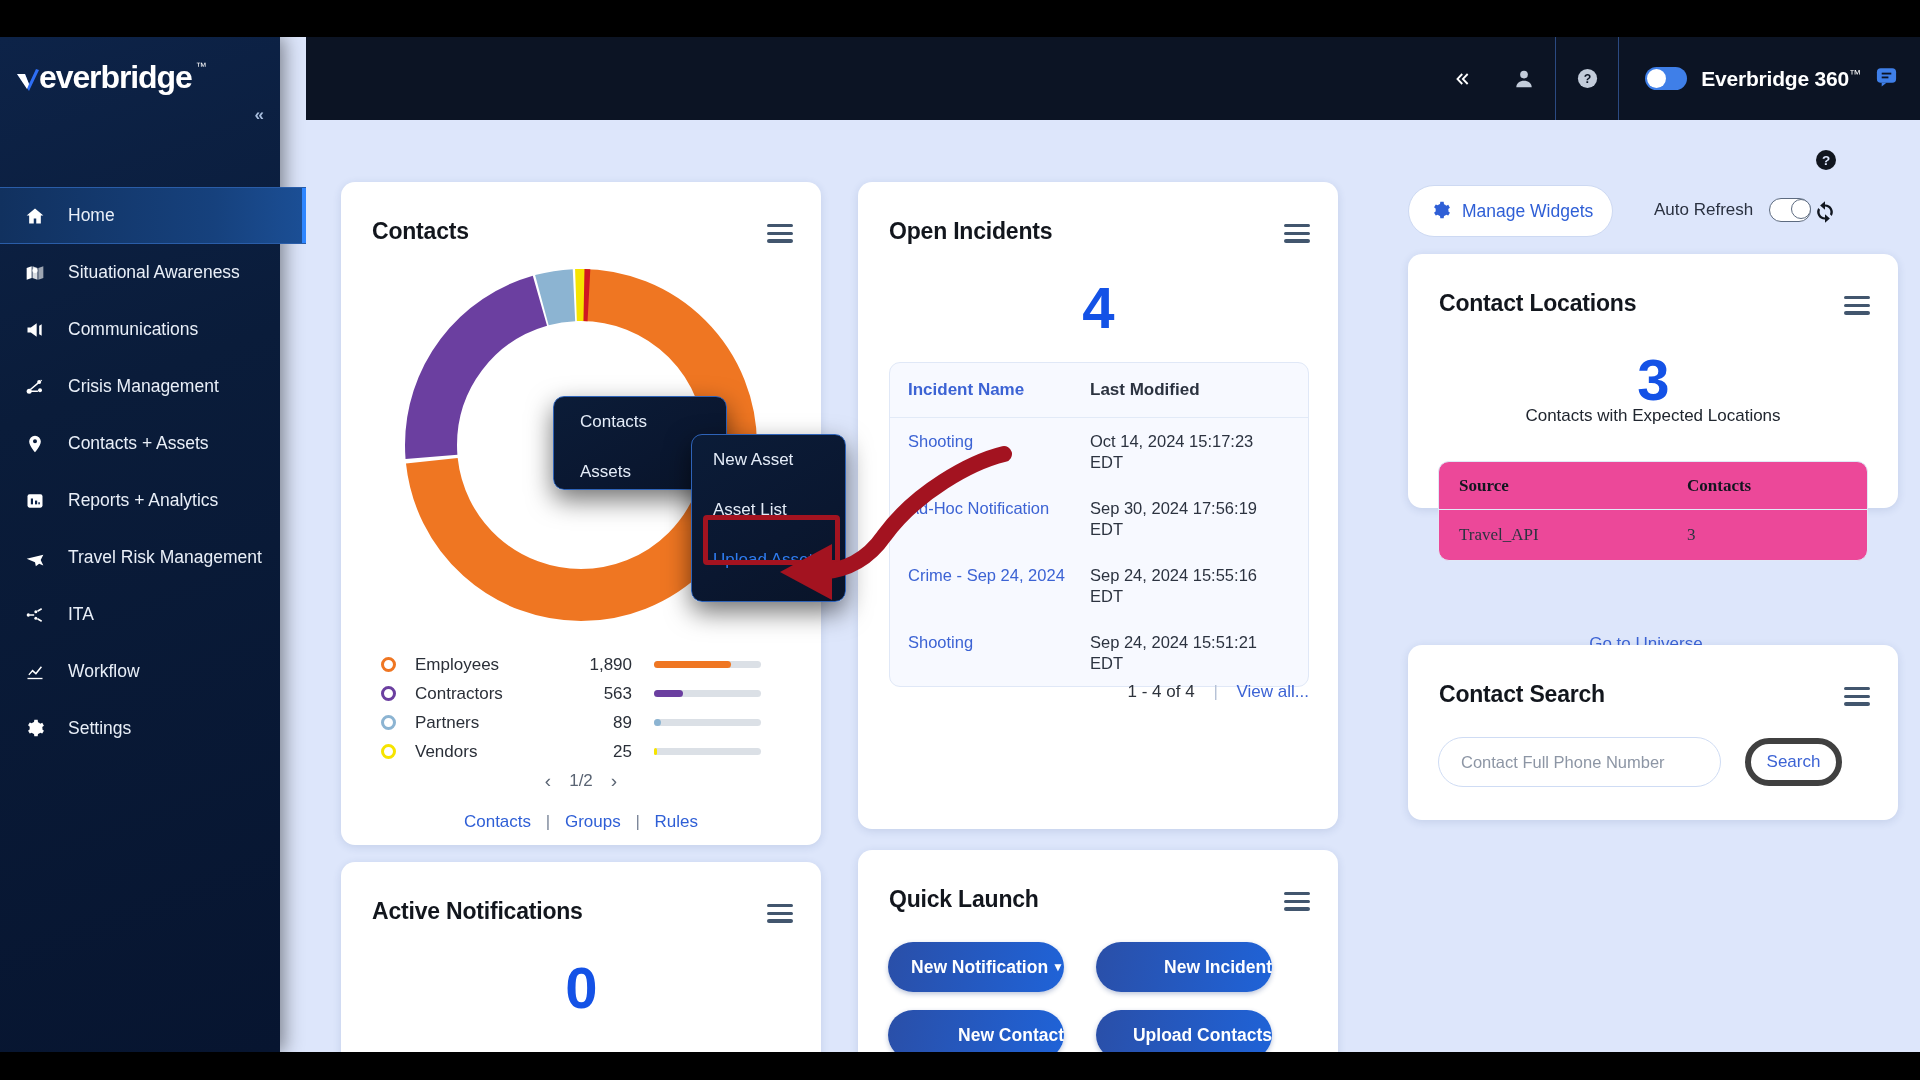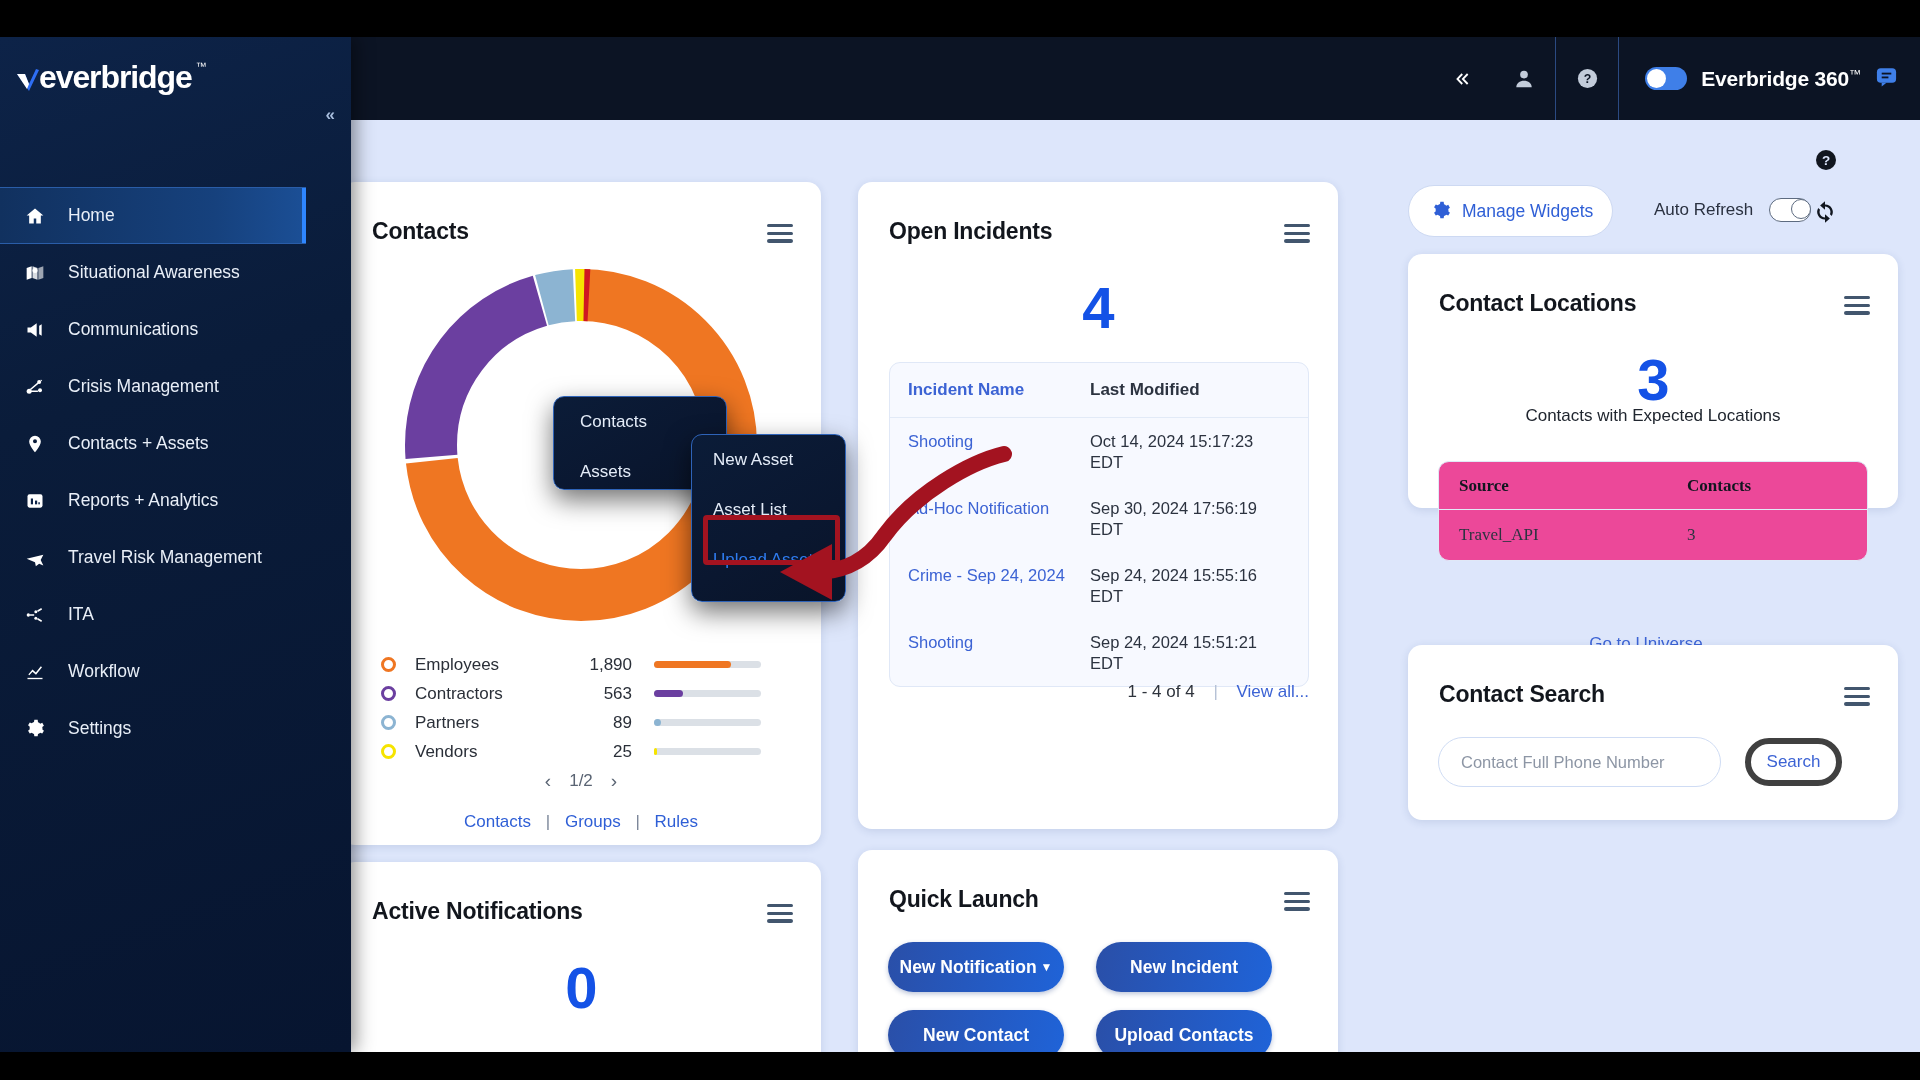--- a/index.html
+++ b/index.html
@@ -21,21 +21,21 @@
     left: 0; top: 37px;
     width: 1920px; height: 1015px;
     background: #dde6fb;
     overflow: hidden;
   }
 
   
   #sidebar {
     position: absolute;
     left: 0; top: 0;
-    width: 351px; height: 1015px;
+    width: 280px; height: 1015px;
     background: linear-gradient(160deg, #0d2348 0%, #0a1c3a 35%, #071530 100%);
     z-index: 40;
     box-shadow: 4px 0 18px rgba(0,0,0,.45);
   }
   #sidebar .logo {
     position: absolute; left: 14px; top: 22px;
     display: flex; align-items: center; gap: 2px;
   }
   #sidebar .logo .mark { width: 30px; height: 30px; position: relative; top: 2px;}
   #sidebar .logo .wordmark {
@@ -164,21 +164,21 @@
   .tbl-foot a{ color:#3c63d4; text-decoration:none; cursor:pointer;}
 
   
   #quick-card{ left:552px; top:730px; width:480px; height:262px;}
   .ql-grid{
     position:absolute; left:30px; top:92px; width:428px;
     display:grid; grid-template-columns:176px 176px; gap:18px 32px;
   }
   .ql-btn{
     height:50px; border-radius:25px; color:#fff; font-size:17.5px; font-weight:700;
-    display:flex; align-items:center; justify-content:center; cursor:pointer;
+    display:flex; align-items:center; justify-content:flex-end; cursor:pointer;
     background:linear-gradient(100deg,#2a4fa8 0%,#1f63d8 100%);
     box-shadow:0 2px 5px rgba(30,60,130,.3);
   }
   .caret{ margin-left:4px; font-size:12px; }
 
   
   #manage-widgets{
     position:absolute; left:1102px; top:65px; width:205px; height:52px;
     background:#fff; border:1px solid #cdd9f2; border-radius:26px;
     display:flex; align-items:center; gap:11px; padding-left:22px; cursor:pointer;

